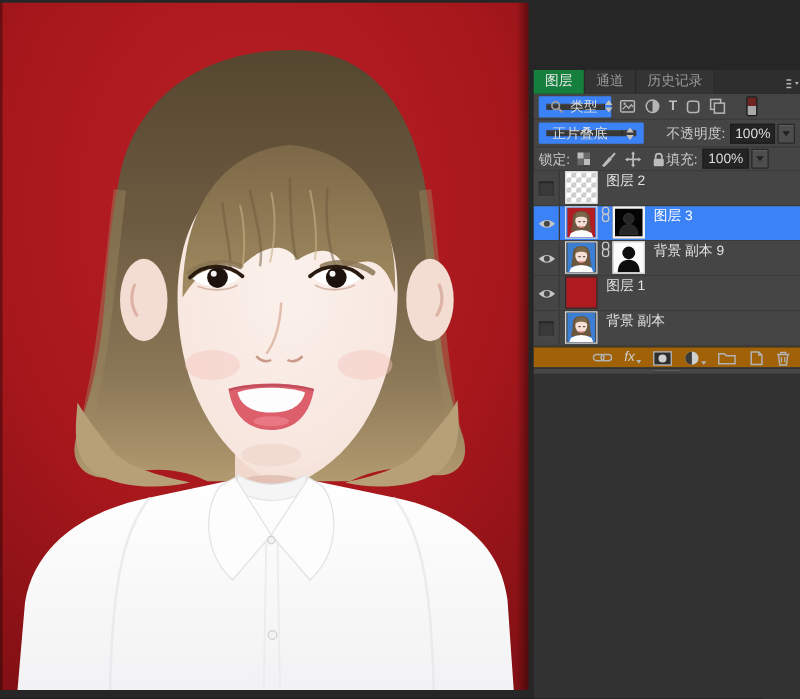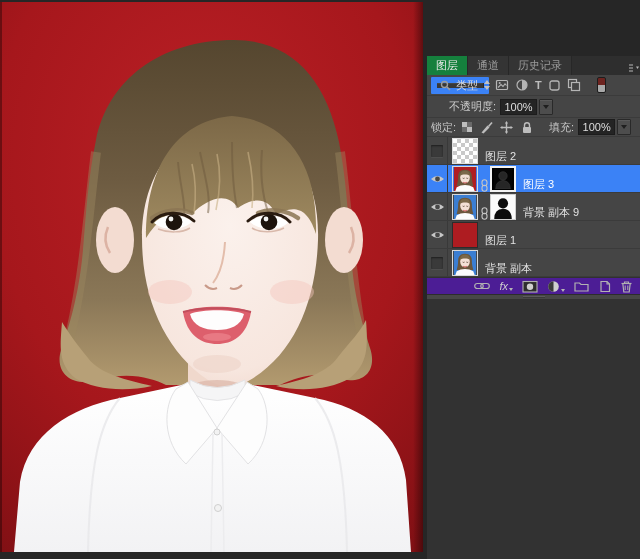--- a/index.html
+++ b/index.html
@@ -39,41 +39,41 @@
   .spin { width:14px; height:16px; margin-left:2px; background:#4d4d4d; border:1px solid #292929; border-radius:1px;
           display:flex; align-items:center; justify-content:center; box-shadow: inset 0 1px 0 rgba(255,255,255,.08); }
   .spin .tri-dn { border-top-color:#1f1f1f; }
 
   .icon-btn { display:flex; align-items:center; justify-content:center; }
   .type-glyph { font-size:11px; font-weight:bold; color:#bdbdbd; line-height:1; }
   .filter-toggle { width:9px; height:16px; border:1px solid #1d1d1d; border-radius:2px; margin-left:10px;
           background:linear-gradient(#6e2420 0 50%, #a8a8a8 50% 100%); }
 
   
-  .layer-row { height:28px; display:flex; align-items:flex-end; background:#454545; border-bottom:1px solid #3b3b3b; }
+  .layer-row { height:28px; display:flex; align-items:flex-start; background:#454545; border-bottom:1px solid #3b3b3b; }
   .layer-row.selected { background:#3b82f6; }
   .eye-well { width:21px; align-self:stretch; border-right:1px solid #393939; display:flex; align-items:center; justify-content:center; }
   .empty-box { width:12px; height:12px; background:#3a3a3a; border-radius:1px;
                box-shadow: inset 0 1px 2px rgba(0,0,0,.5), 0 1px 0 rgba(255,255,255,.05); }
   .thumb { width:26px; height:26px; margin-left:4px; flex:none; overflow:hidden; }
   .thumb.photo { border:1px solid #d9d9d9; }
   .thumb.solid { border:1px solid #2c2c2c; background:#ae1c21; }
   .thumb.checker { border:1px solid #dfdfdf; background-color:#fff;
       background-image: linear-gradient(45deg,#c9c9c9 25%,transparent 25%,transparent 75%,#c9c9c9 75%),
                         linear-gradient(45deg,#c9c9c9 25%,transparent 25%,transparent 75%,#c9c9c9 75%);
       background-size:8px 8px; background-position:0 0,4px 4px; }
   .link-col { width:12px; display:flex; align-items:center; justify-content:center; flex:none; }
   .mask { width:26px; height:26px; flex:none; }
   .mask.white { border:1px solid #d0d0d0; background:#fbfbfb; }
   .mask-frame { width:26px; height:26px; flex:none; border:2px solid #f2f2f2; background:#000; padding:1px; }
   .layer-name { font-size:11px; color:#e2e2e2; margin-left:7px; white-space:nowrap; }
   .layer-row.selected .layer-name { color:#fff; }
 
   
-  .panel-footer { height:17px; background:#4c1d95; border-top:1px solid #313131; display:flex; align-items:center;
+  .panel-footer { height:17px; background:#a16207; border-top:1px solid #313131; display:flex; align-items:center;
                   justify-content:flex-end; gap:9px; padding-right:7px;padding-left:47px; }
   .fx-wrap { display:flex; align-items:flex-end; gap:1px; }
   .fx-text { font-size:11px; font-style:italic; color:#cfcfcf; line-height:1; }
   .mini-tri { width:0; height:0; border-left:2.5px solid transparent; border-right:2.5px solid transparent; border-top:3.5px solid #b5b5b5; margin-bottom:1px; }
 
   .resize-strip { height:5px; background:#474747; border-top:1px solid #2d2d2d; position:relative; }
   .resize-strip .grip { position:absolute; left:50%; top:1px; transform:translateX(-50%); width:22px; height:2px;
                         background:#3a3a3a; border-top:1px solid #5b5b5b; }
   .panel-empty { height:260px; margin-left:4px; background:#323232; }
 </style>
@@ -277,20 +277,27 @@
           <span class="icon-btn">
             <svg width="14" height="14" viewBox="0 0 14 14">
               <rect x="1.5" y="1.5" width="8" height="8" fill="none" stroke="#b5b5b5" stroke-width="1.2"></rect>
               <rect x="4.5" y="4.5" width="8" height="8" fill="#454545" stroke="#b5b5b5" stroke-width="1.2"></rect>
             </svg>
           </span>
           <span class="filter-toggle"></span>
         </div>
 
         <div class="ctl-row blend-row">
+          <div class="dd" style="width:86px">
+            <span class="dd-label">正片叠底</span>
+            <span class="stepper" style="margin-left:auto">
+              <span class="tri-up"></span>
+                <span class="tri-dn"></span>
+            </span>
+          </div>
           <span class="lbl" style="margin-left:18px">不透明度:</span>
           <span class="well" style="margin-left:4px">100%</span>
           <span class="spin">
               <span class="tri-dn"></span>
             </span>
         </div>
 
         <div class="ctl-row lock-row">
           <span class="lbl">锁定:</span>
           <span class="icon-btn" style="margin-left:5px">
@@ -315,21 +322,21 @@
               <path d="M0 6.5 L2.4 4.9 L2.4 8.1 Z" fill="#bdbdbd"></path>
               <path d="M13 6.5 L10.6 4.9 L10.6 8.1 Z" fill="#bdbdbd"></path>
             </svg>
           </span>
           <span class="icon-btn" style="margin-left:7px">
             <svg width="13" height="13" viewBox="0 0 13 13">
               <rect x="3" y="6" width="8" height="6" rx="1" fill="#bdbdbd"></rect>
               <path d="M4.5 6 V4.3 A2.5 2.5 0 0 1 9.5 4.3 V6" fill="none" stroke="#bdbdbd" stroke-width="1.4"></path>
             </svg>
           </span>
-          <span class="lbl" style="margin-left:16px">填充:</span>
+          <span class="lbl" style="">填充:</span>
           <span class="well" style="margin-left:4px">100%</span>
           <span class="spin">
               <span class="tri-dn"></span>
             </span>
         </div>
 
         <div>
 
           <div class="layer-row">
             <div class="eye-well">

